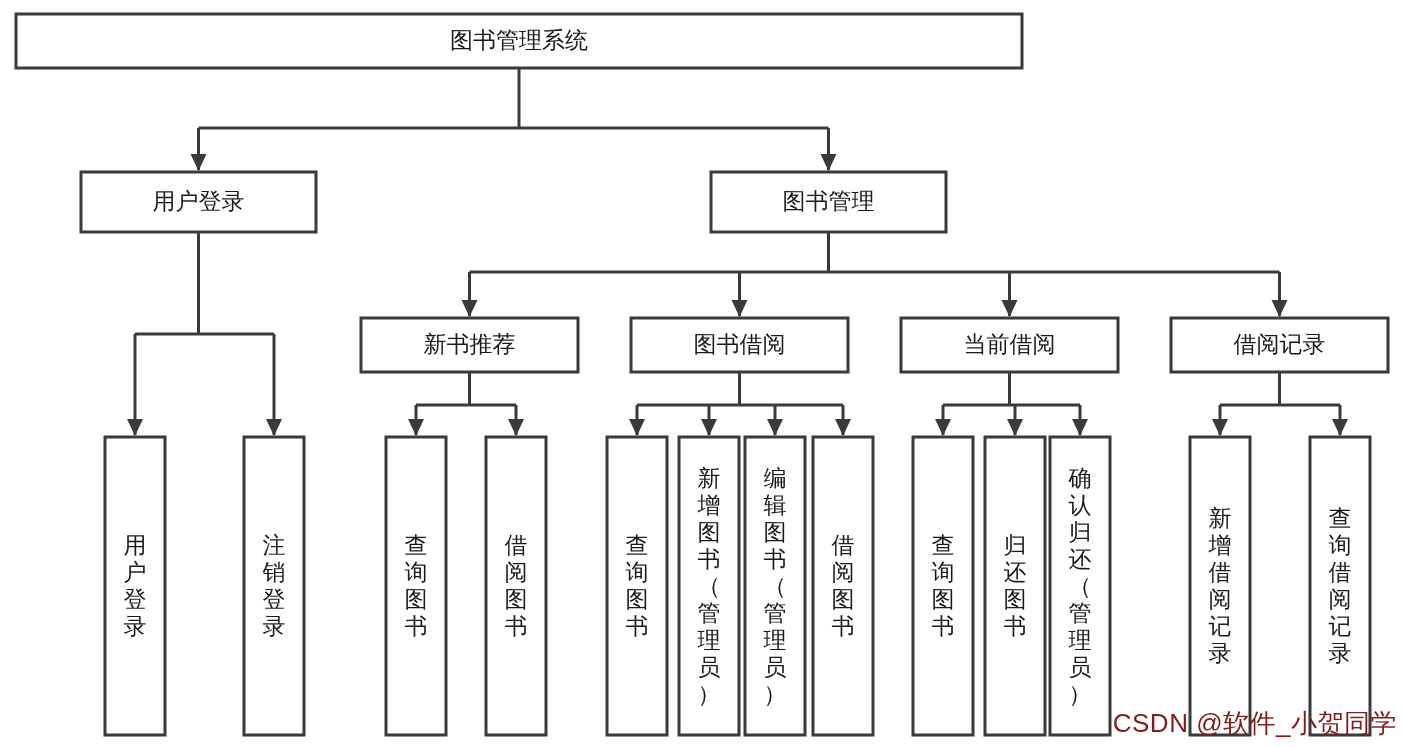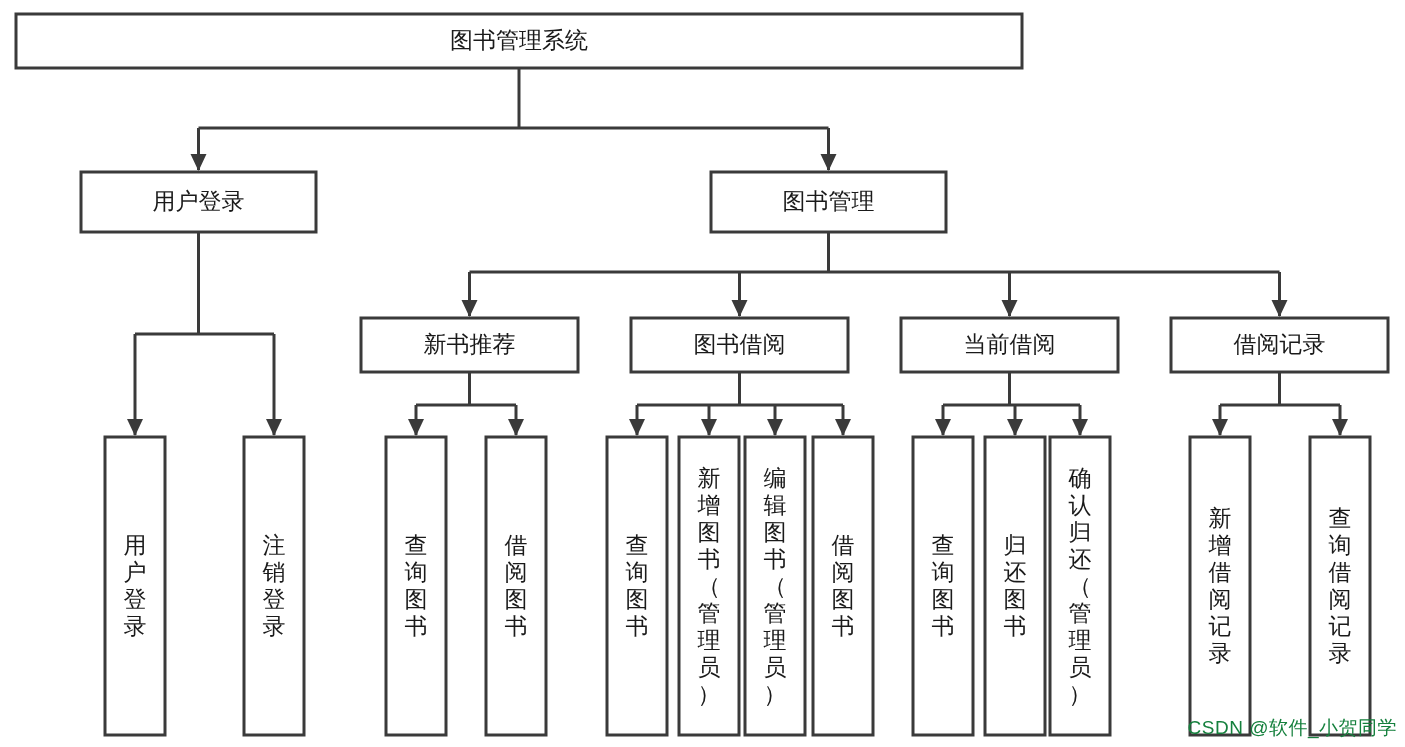--- a/index.html
+++ b/index.html
@@ -52,22 +52,22 @@
     font-family: "Liberation Sans", "DejaVu Sans", sans-serif;
     font-size: 23px;
     fill: #1a1a1a;
     text-anchor: middle;
   }
   .watermark {
     position: absolute;
     right: 8px;
     bottom: 6px;
     font-family: "Liberation Sans", "DejaVu Sans", sans-serif;
-    font-size: 19px;
-    color: #15803d;
+    font-size: 26px;
+    color: #7f1d1d;
     white-space: nowrap;
     letter-spacing: 0.5px;
     pointer-events: none;
   }
 </style>
 </head>
 <body>
 
 <div id="diagram-root">
   <svg class="diagram" viewBox="0 0 1405 747">

